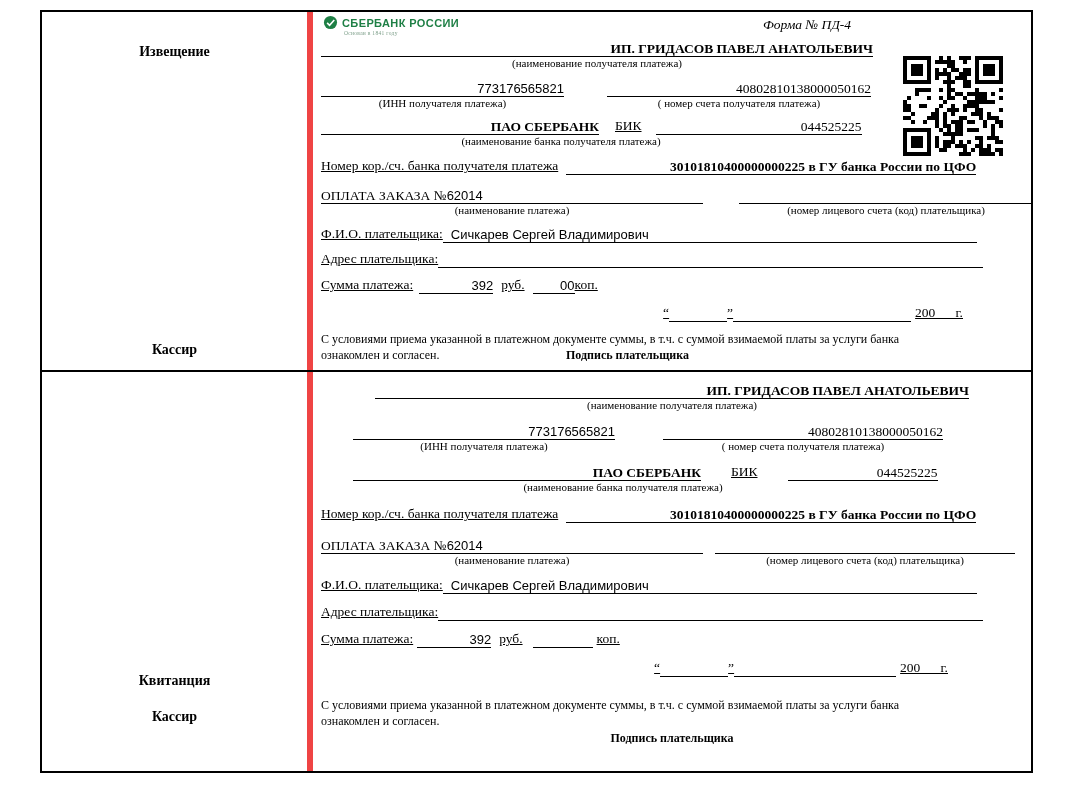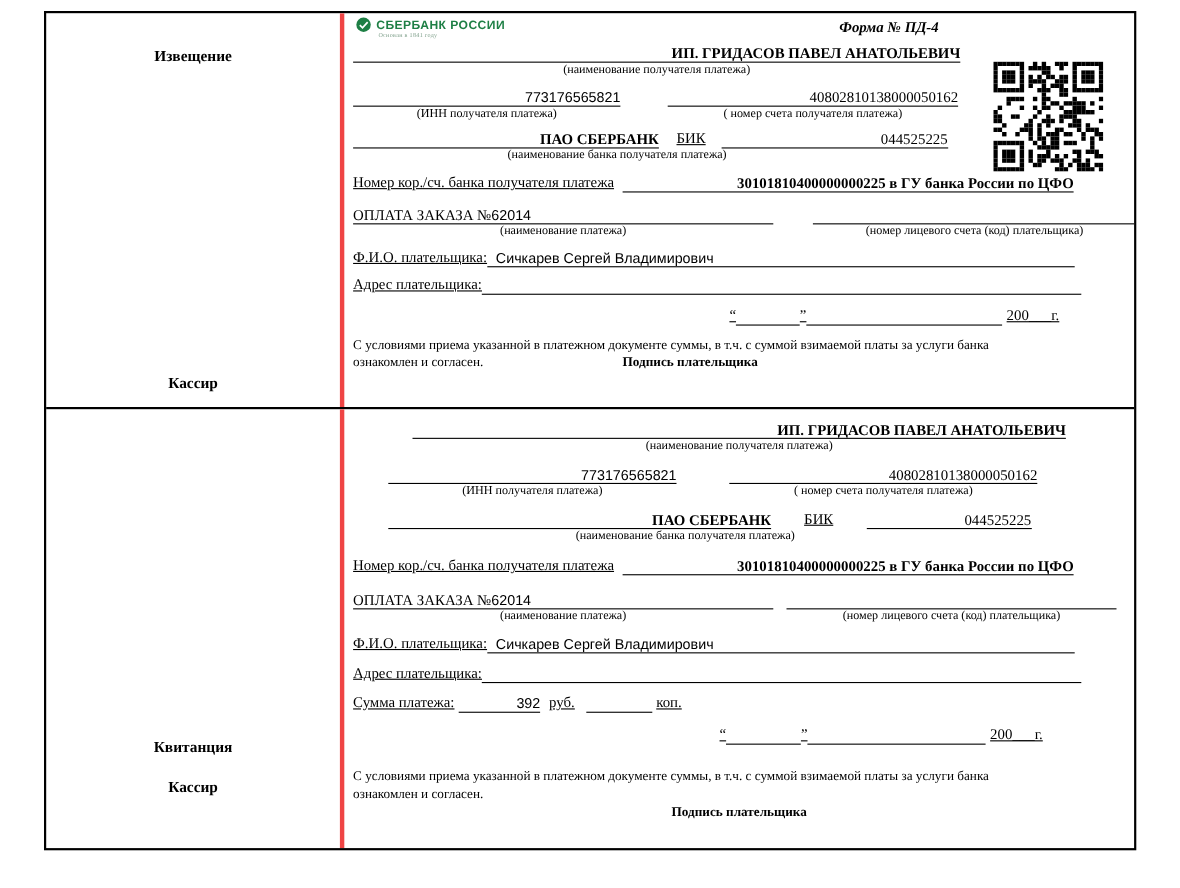--- a/index.html
+++ b/index.html
@@ -2,41 +2,41 @@
 <html><head>
 <meta charset="utf-8">
 <style>
   html,body{margin:0;padding:0;background:#ffffff;}
   body{width:1073px;height:807px;position:relative;font-family:"Liberation Serif",serif;color:#000;}
 
   .sheet{position:absolute;left:40px;top:10px;width:993px;height:763px;border:2px solid #000;box-sizing:border-box;display:flex;flex-direction:column;background:#fff;}
   .section{display:flex;box-sizing:border-box;}
   .sec0{height:360px;border-bottom:2px solid #000;overflow:hidden;}
   .sec1{flex:1;overflow:hidden;}
-  .left-cell{width:271px;min-width:271px;border-right:4px solid #ef4444;position:relative;box-sizing:border-box;}
+  .left-cell{width:271px;min-width:271px;border-right:6px solid #ef4444;position:relative;box-sizing:border-box;}
   .right-cell{flex:1;position:relative;padding:2px 8px 0 8px;box-sizing:border-box;font-size:13.5px;}
 
   .side-label{position:absolute;width:100%;text-align:center;font-weight:bold;font-size:14px;}
 
   .row{white-space:nowrap;line-height:19px;text-decoration:underline;}
   .caprow{white-space:nowrap;line-height:13px;font-size:11px;}
   .cap{font-size:11px;line-height:13px;}
   .b{font-weight:bold;}
   .center{text-align:center;}
   .sans{font-family:"Liberation Sans",sans-serif;font-size:13px;}
   .ul{display:inline-block;border-bottom:1px solid #000;height:17px;line-height:17px;vertical-align:bottom;text-align:right;box-sizing:border-box;overflow:hidden;}
   .ul-left{text-align:left;}
   .ib{display:inline-block;}
 
   .hdr-row{position:relative;height:26px;}
   .logo{position:absolute;left:2px;top:1px;}
   .logo-line{display:flex;align-items:center;gap:4px;}
   .logo-name{font-family:"Liberation Sans",sans-serif;font-size:11px;font-weight:bold;color:#1e7f45;letter-spacing:.4px;}
   .logo-sub{font-size:5.5px;color:#7fa08b;letter-spacing:.3px;margin-left:21px;line-height:6px;}
-  .form-title{position:absolute;left:442px;top:3px;font-weight:bold;font-style:italic;font-size:13.5px;}
+  .form-title{position:absolute;left:442px;top:3px;font-weight:normal;font-style:italic;font-size:13.5px;}
 
   .qr{position:absolute;right:38px;top:44px;width:100px;height:100px;}
 
   .agree{position:relative;font-size:12px;line-height:16px;white-space:normal;}
   .sig-abs{position:absolute;left:245px;bottom:0;font-weight:bold;font-size:12px;}
   .sig-center{text-align:center;font-weight:bold;font-size:12px;margin-top:2px;}
 </style>
 </head>
 <body>
 
@@ -387,20 +387,23 @@
       </div>
 
       <div class="row" style="margin-top:7px">
         <span>Ф.И.О. плательщика:</span><span class="ul ul-left sans" style="width:534px;padding-left:8px">Сичкарев Сергей Владимирович</span>
       </div>
 
       <div class="row" style="margin-top:6px">
         <span>Адрес плательщика:</span><span class="ul" style="width:545px">&nbsp;</span>
       </div>
 
+      <div class="row" style="margin-top:7px">
+        <span>Сумма платежа:</span><span class="ul sans" style="width:74px;margin-left:6px">392</span><span style="margin-left:8px">руб.</span><span class="ul sans" style="width:42px;margin-left:8px">00</span><span>коп.</span>
+      </div>
 
       <div class="row" style="margin-top:9px;text-align:right;padding-right:70px">
         <span>“</span><span class="ul" style="width:58px">&nbsp;</span><span>”</span><span class="ul" style="width:178px">&nbsp;</span><span style="margin-left:4px">200___г.</span>
       </div>
 
       <div class="agree" style="margin-top:9px;width:610px">
         <span>С условиями приема указанной в платежном документе суммы, в т.ч. с суммой взимаемой платы за услуги банка ознакомлен и согласен.</span>
         <span class="sig-abs">Подпись плательщика</span>
       </div>
 

